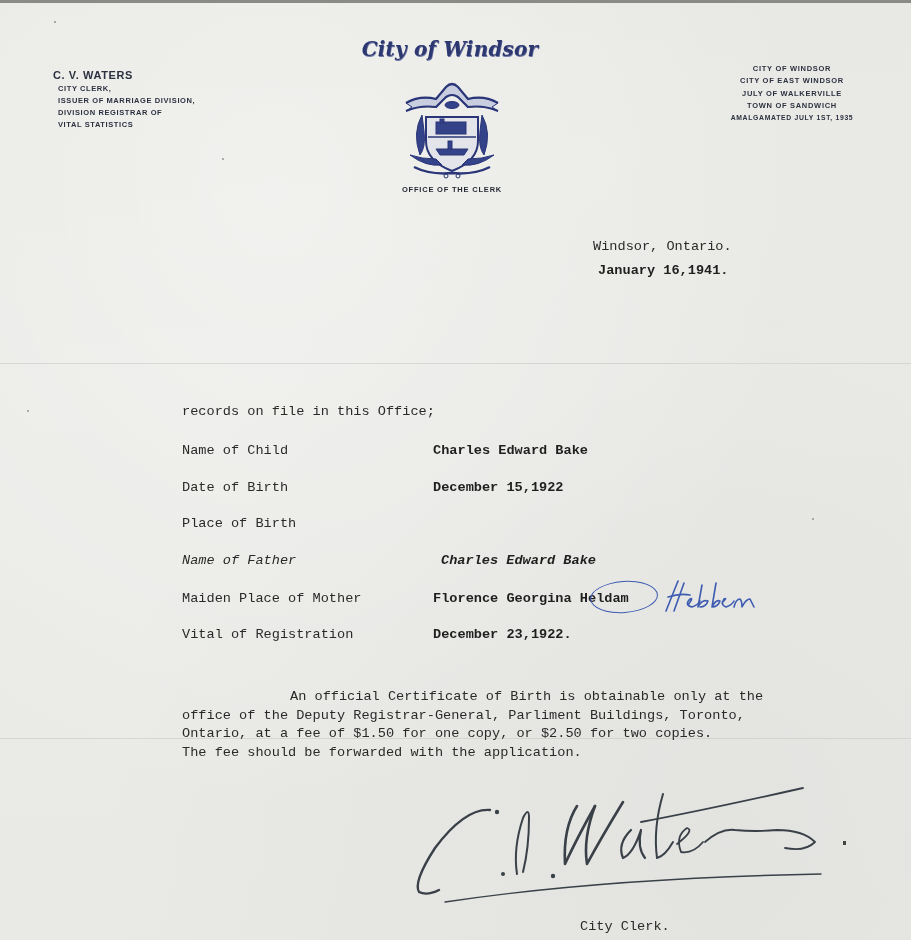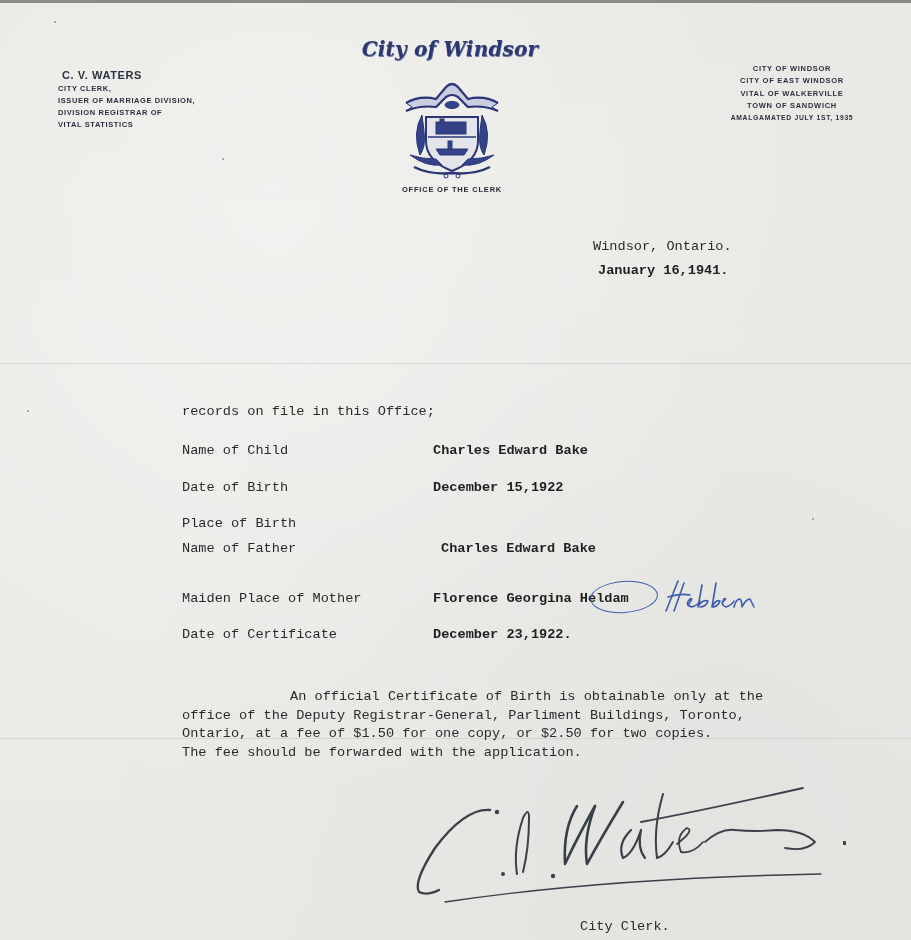--- a/index.html
+++ b/index.html
@@ -37,21 +37,21 @@
     left: 46px;
     top: 66px;
     color: #2c3140;
     font-family: "Liberation Sans", sans-serif;
     font-weight: bold;
     letter-spacing: 0.6px;
   }
   .lh-left .name {
     font-size: 11px;
     margin-bottom: 2px;
-    margin-left: 16px;
+    margin-left: 7px;
   }
   .lh-left .line {
     font-size: 7.5px;
     line-height: 12px;
     margin-left: 12px;
   }
   .lh-right {
     position: absolute;
     left: 712px;
     top: 60px;
@@ -116,21 +116,21 @@
 
   .intro1 { left: 290px; top: 383px; }
   .intro2 { left: 182px; top: 401px; }
 
   .field-label { left: 182px; }
   .field-value { left: 433px; }
 
   .row-0 { top: 440px; }
   .row-1 { top: 477px; }
   .row-2 { top: 513px; }
-  .row-3 { top: 538px; }
+  .row-3 { top: 550px; font-style: italic; }
   .row-4 { top: 588px; }
   .row-5 { top: 624px; }
 
   .father-val { left: 441px; }
 
   .para { left: 182px; top: 661px; line-height: 18.5px; margin-top: 24px; }
   .para .indent { padding-left: 108px; }
 
   .annot-circle {
     position: absolute;
@@ -221,21 +221,21 @@
       <circle cx="46" cy="101" r="2" fill="none"></circle>
       <circle cx="58" cy="101" r="2" fill="none"></circle>
     </g>
   </svg>
 
   <div class="office-label">OFFICE OF THE CLERK</div>
 
   <div class="lh-right">
     <div>CITY OF WINDSOR</div>
     <div>CITY OF EAST WINDSOR</div>
-    <div>VITAL OF WALKERVILLE</div>
+    <div>JULY OF WALKERVILLE</div>
     <div>TOWN OF SANDWICH</div>
     <div class="small-caps">AMALGAMATED JULY 1ST, 1935</div>
   </div>
 
   <div class="tw dateline1">Windsor, Ontario.</div>
   <div class="tw bold dateline2">January 16,1941.</div>
 
   <div class="tw intro2">records on file in this Office;</div>
 
   <div class="tw field-label row-0">Name of Child</div>
@@ -245,21 +245,21 @@
   <div class="tw bold field-value row-1">December 15,1922</div>
 
   <div class="tw field-label row-2">Place of Birth</div>
 
   <div class="tw field-label row-3">Name of Father</div>
   <div class="tw bold field-value father-val row-3">Charles Edward Bake</div>
 
   <div class="tw field-label row-4">Maiden Place of Mother</div>
   <div class="tw bold field-value row-4">Florence Georgina Heldam</div>
 
-  <div class="tw field-label row-5">Date of Certificate</div>
+  <div class="tw field-label row-5">Vital of Registration</div>
   <div class="tw bold field-value row-5">December 23,1922.</div>
 
   <div class="annot-circle"></div>
   <svg class="annot-hand" viewBox="0 0 100 40">
     <g fill="none" stroke="#3d5bb0" stroke-width="1.6" stroke-linecap="round" stroke-linejoin="round">
       <path d="M6 36 L18 6"></path>
       <path d="M14 36 L24 8"></path>
       <path d="M8 22 Q20 18 30 20"></path>
       <path d="M28 30 Q34 22 30 24 Q24 30 32 32 Q38 30 40 26"></path>
       <path d="M42 10 L38 32 Q42 24 48 26 Q46 32 40 32"></path>

